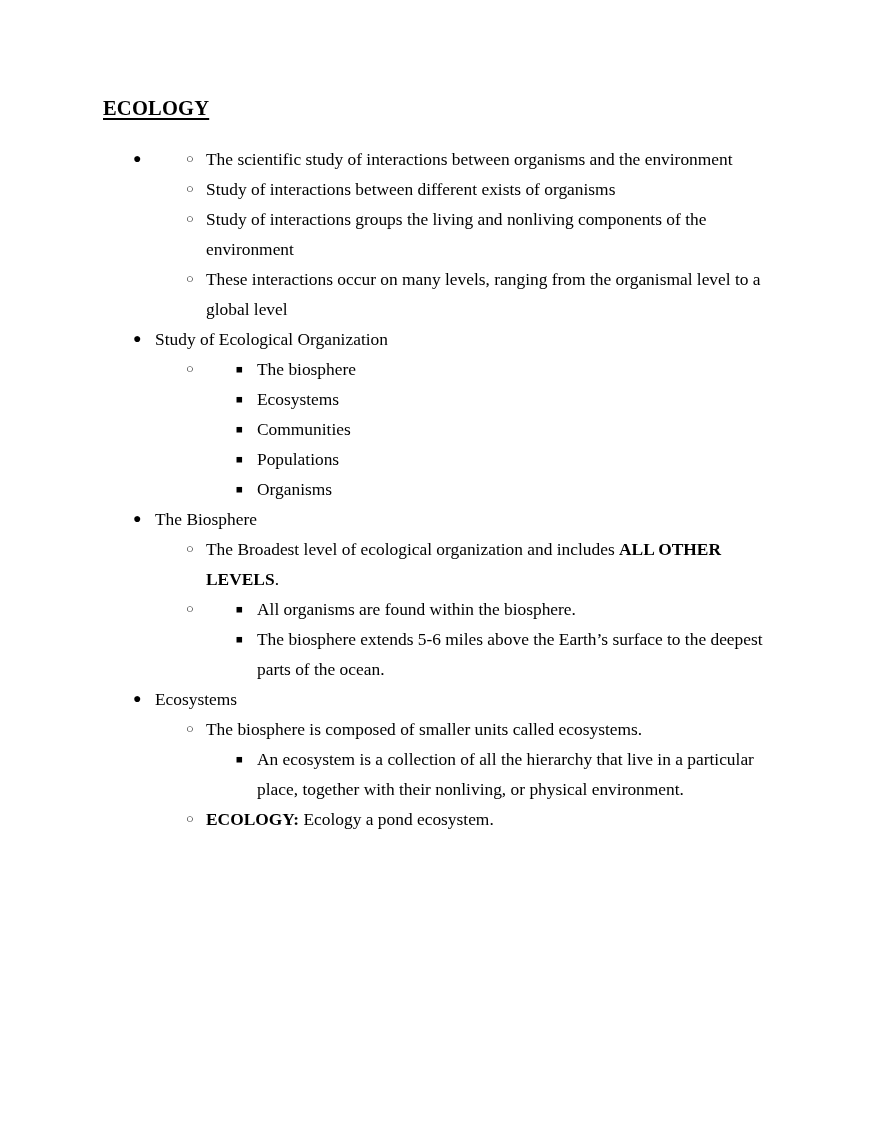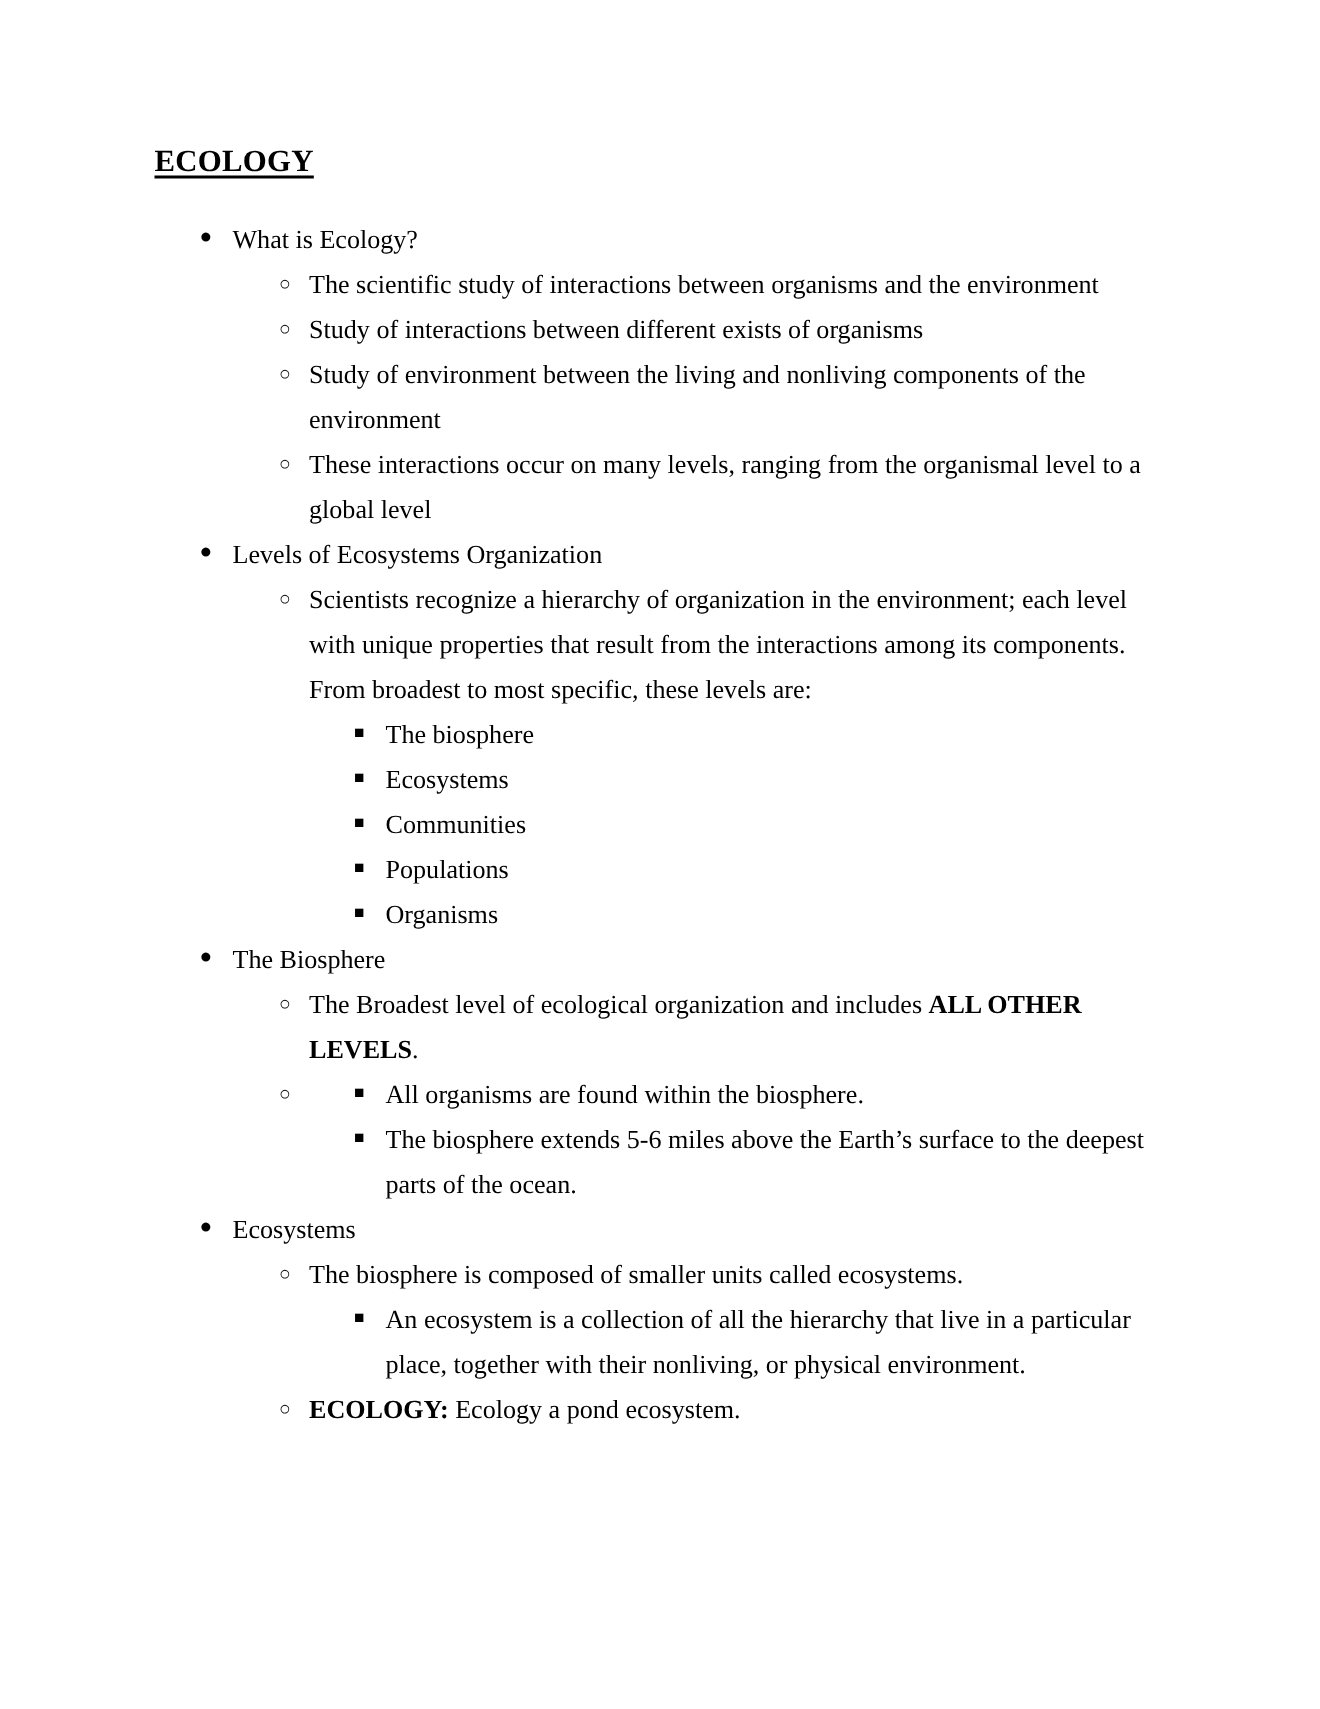--- a/index.html
+++ b/index.html
@@ -97,47 +97,45 @@
 </head>
 <body>
 
 <div class="page">
   <div class="title-row">
     <h1 class="doc-title">ECOLOGY</h1>
   </div>
   <ul class="lvl l1" id="outline-root">
       <li class="item">
         <span class="marker">●</span>
-        <span class="itext">What is Ecology?</span>
         <ul class="lvl l2">
           <li class="item">
             <span class="marker">○</span>
             <span class="itext">The scientific study of interactions between organisms and the environment</span>
           </li>
           <li class="item">
             <span class="marker">○</span>
             <span class="itext">Study of interactions between different exists of organisms</span>
           </li>
           <li class="item">
             <span class="marker">○</span>
-            <span class="itext">Study of environment between the living and nonliving components of the environment</span>
+            <span class="itext">Study of interactions groups the living and nonliving components of the environment</span>
           </li>
           <li class="item">
             <span class="marker">○</span>
             <span class="itext">These interactions occur on many levels, ranging from the organismal level to a global level</span>
           </li>
         </ul>
       </li>
       <li class="item">
         <span class="marker">●</span>
-        <span class="itext">Levels of Ecosystems Organization</span>
-        <ul class="lvl l2">
-          <li class="item">
-            <span class="marker">○</span>
-            <span class="itext">Scientists recognize a hierarchy of organization in the environment; each level with unique properties that result from the interactions among its components. From broadest to most specific, these levels are:</span>
+        <span class="itext">Study of Ecological Organization</span>
+        <ul class="lvl l2">
+          <li class="item">
+            <span class="marker">○</span>
             <ul class="lvl l3">
               <li class="item">
                 <span class="marker">■</span>
                 <span class="itext">The biosphere</span>
               </li>
               <li class="item">
                 <span class="marker">■</span>
                 <span class="itext">Ecosystems</span>
               </li>
               <li class="item">

